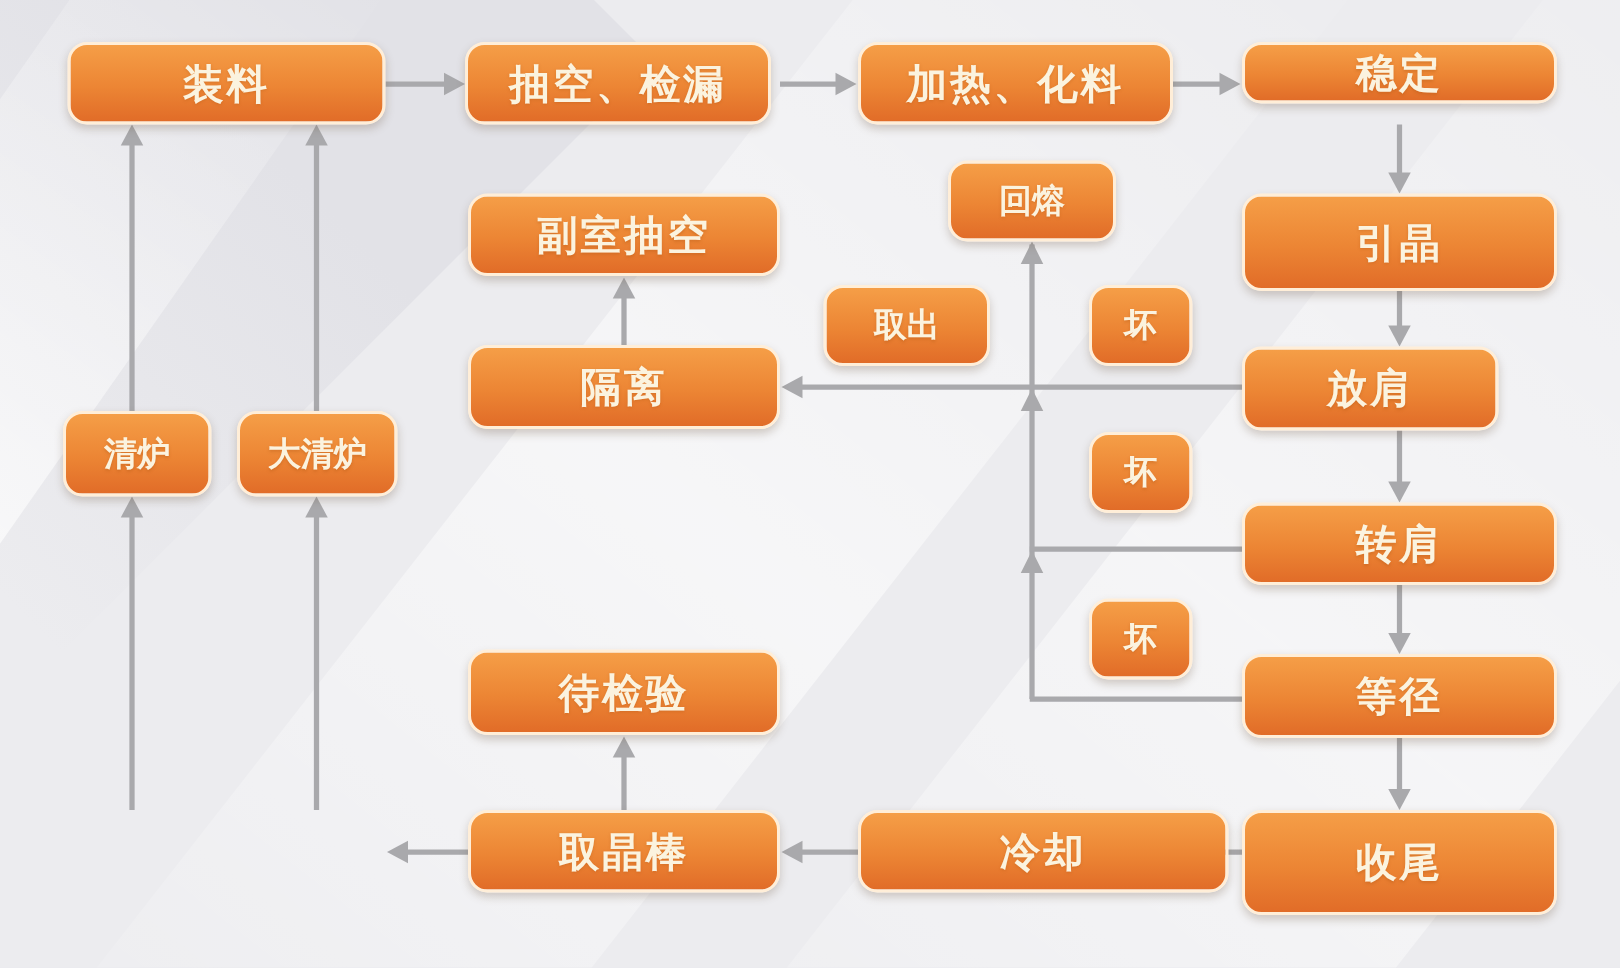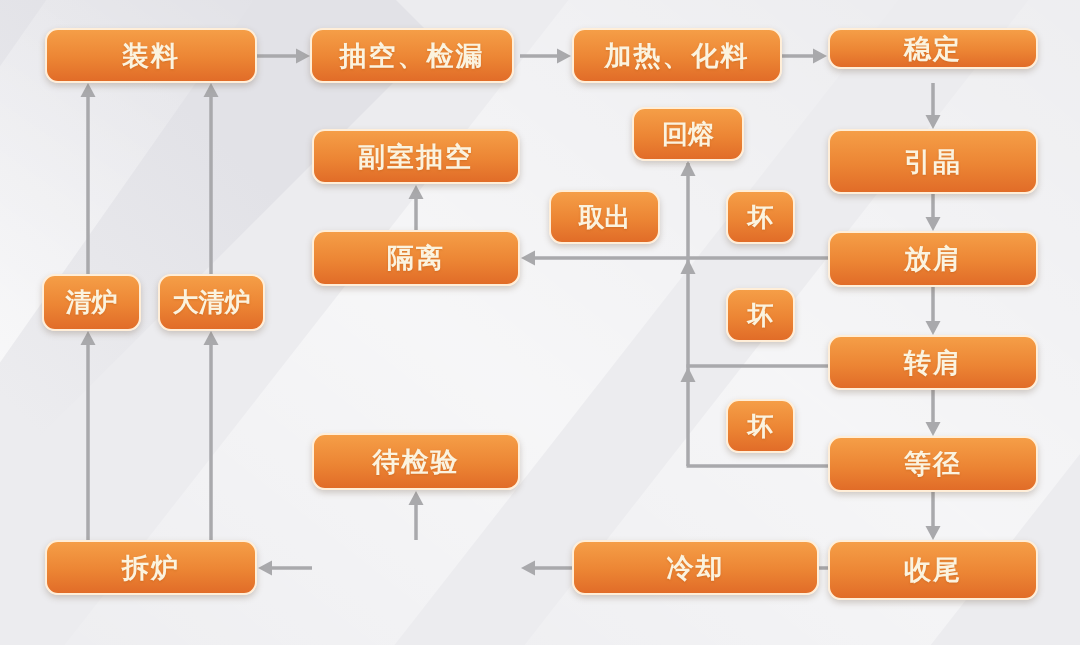--- a/index.html
+++ b/index.html
@@ -44,21 +44,21 @@
     border-radius:13px;
     box-shadow:0 3px 6px rgba(110,90,70,.28);
     color:#fbf3df;
     font-size:27px;
     font-weight:bold;
     letter-spacing:2px;
     white-space:nowrap;
     text-shadow:0 1px 2px rgba(175,85,20,.35);
     box-sizing:border-box;
   }
-  .node.small{font-size:26px;letter-spacing:0;}
+  .node.small{font-size:22px;letter-spacing:0;}
 </style>
 </head>
 <body>
 
 <div class="stage">
 
   <div class="swoosh sw-dark"></div>
   <div class="swoosh sw1"></div>
   <div class="swoosh sw2"></div>
   <div class="swoosh sw3"></div>
@@ -162,29 +162,29 @@
   <div class="node" style="left:828px;top:28px;width:210px;height:41px">稳定</div>
 
   <div class="node" style="left:312px;top:129px;width:208px;height:55px">副室抽空</div>
   <div class="node small" style="left:632px;top:107px;width:112px;height:54px">回熔</div>
   <div class="node" style="left:828px;top:129px;width:210px;height:65px">引晶</div>
 
   <div class="node small" style="left:549px;top:190px;width:111px;height:54px">取出</div>
   <div class="node small" style="left:726px;top:190px;width:69px;height:54px">坏</div>
 
   <div class="node" style="left:312px;top:230px;width:208px;height:56px">隔离</div>
-  <div class="node" style="left:828px;top:231px;width:210px;height:56px">放肩</div>
+  <div class="node" style="left:828px;top:231px;width:171px;height:56px">放肩</div>
 
   <div class="node small" style="left:42px;top:274px;width:99px;height:57px">清炉</div>
   <div class="node small" style="left:158px;top:274px;width:107px;height:57px">大清炉</div>
 
   <div class="node small" style="left:726px;top:288px;width:69px;height:54px">坏</div>
   <div class="node" style="left:828px;top:335px;width:210px;height:55px">转肩</div>
 
   <div class="node small" style="left:726px;top:399px;width:69px;height:54px">坏</div>
   <div class="node" style="left:828px;top:436px;width:210px;height:56px">等径</div>
   <div class="node" style="left:312px;top:433px;width:208px;height:57px">待检验</div>
 
-  <div class="node" style="left:45px;top:540px;width:212px;height:55px">拆炉</div>
+  <div class="node" style="left:312px;top:540px;width:208px;height:55px">取晶棒</div>
   <div class="node" style="left:572px;top:540px;width:247px;height:55px">冷却</div>
-  <div class="node" style="left:828px;top:540px;width:210px;height:60px">收尾</div>
+  <div class="node" style="left:828px;top:540px;width:210px;height:70px">收尾</div>
 
 </div>
 
 </body></html>

